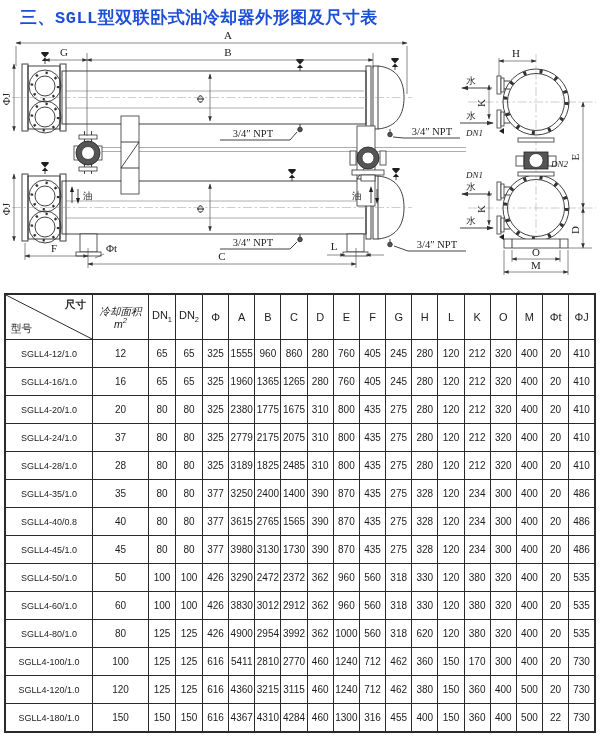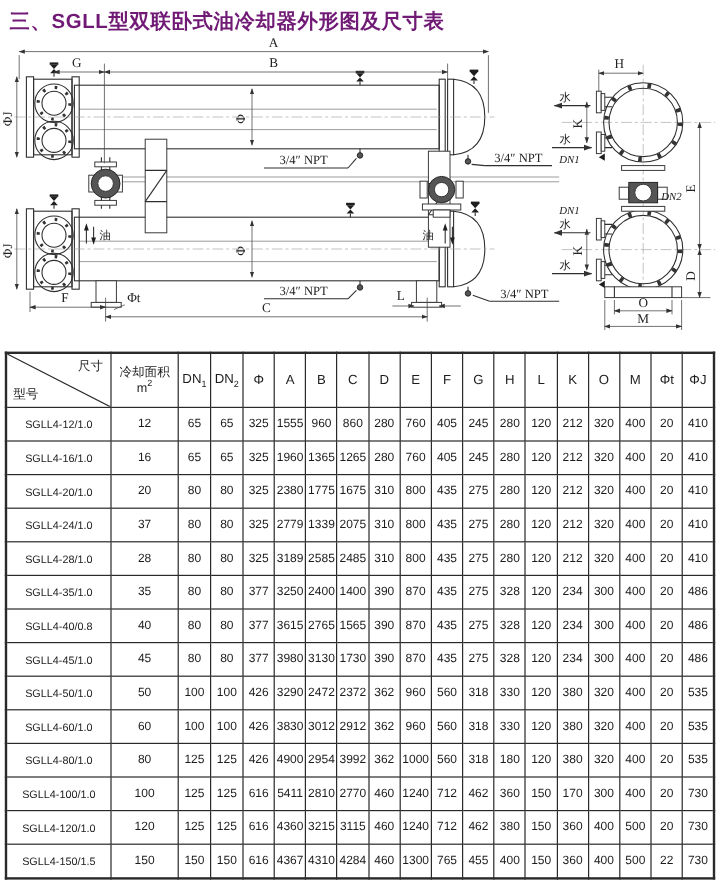--- a/index.html
+++ b/index.html
@@ -1,32 +1,32 @@
 <!DOCTYPE html>
 <html><head>
 <meta charset="utf-8">
 <style>
   html,body{margin:0;padding:0;background:#fff;}
   .sheet{width:600px;height:742px;background:#fff;position:relative;overflow:hidden;
          font-family:"Liberation Sans",sans-serif;}
-  .title{color:#701a75;font-weight:bold;font-size:17px;letter-spacing:.5px;
-         padding:6px 0 0 8px;font-family:Liberation Sans, sans-serif;}
+  .title{color:#1d4ed8;font-weight:bold;font-size:17px;letter-spacing:.5px;
+         padding:6px 0 0 20px;font-family:Liberation Mono, monospace;}
   svg.drawing{display:block;margin-top:0;}
   
   table.spec{border-collapse:collapse;margin:2px 4px 0 4px;width:592px;table-layout:fixed;}
   table.spec th,table.spec td{border:1px solid #2a2a2a;text-align:center;vertical-align:middle;
          padding:0;color:#1c1c1c;}
   table.spec{border:2px solid #2a2a2a;}
   th.corner{width:86px;height:44px;position:relative;font-weight:normal;font-size:10.5px;}
-  th.area{width:55px;font-weight:normal;font-size:10.5px;line-height:1.15;}
+  th.area{width:55px;font-weight:normal;font-size:10.5px;line-height:1.15;font-style:italic;}
   th.dn{width:26px;font-weight:normal;font-size:11px;}
   th.dimcol{font-weight:normal;font-size:11px;}
   td.model{font-size:9px;text-align:left;padding-left:2px;white-space:nowrap;}
   td.val{font-size:10px;height:27px;}
-  .corner-top{position:absolute;top:3px;right:6px;}
+  .corner-top{position:absolute;top:3px;right:6px;font-weight:bold;}
   .corner-bottom{position:absolute;bottom:3px;left:5px;}
   .diag{position:absolute;inset:0;width:100%;height:100%;}
   sub,sup{font-size:7.5px;}
   
   .ln{stroke:#2e2e2e;stroke-width:0.9;fill:none;}
   .thin{stroke:#6a6a6a;stroke-width:0.55;fill:none;}
   .dim{stroke:#4a4a4a;stroke-width:0.65;fill:none;}
   .cl{stroke:#9a9a9a;stroke-width:0.5;fill:none;stroke-dasharray:9 2.5 2.5 2.5;}
   .dk{fill:#555;stroke:#222;stroke-width:0.8;}
   .wt{fill:#fff;stroke:#333;stroke-width:0.8;}
@@ -392,42 +392,42 @@
           <td class="val">20</td>
           <td class="val">410</td>
         </tr>
         <tr>
           <td class="model">SGLL4-24/1.0</td>
           <td class="val">37</td>
           <td class="val">80</td>
           <td class="val">80</td>
           <td class="val">325</td>
           <td class="val">2779</td>
-          <td class="val">1339</td>
+          <td class="val">2175</td>
           <td class="val">2075</td>
           <td class="val">310</td>
           <td class="val">800</td>
           <td class="val">435</td>
           <td class="val">275</td>
           <td class="val">280</td>
           <td class="val">120</td>
           <td class="val">212</td>
           <td class="val">320</td>
           <td class="val">400</td>
           <td class="val">20</td>
           <td class="val">410</td>
         </tr>
         <tr>
           <td class="model">SGLL4-28/1.0</td>
           <td class="val">28</td>
           <td class="val">80</td>
           <td class="val">80</td>
           <td class="val">325</td>
           <td class="val">3189</td>
-          <td class="val">2585</td>
+          <td class="val">1825</td>
           <td class="val">2485</td>
           <td class="val">310</td>
           <td class="val">800</td>
           <td class="val">435</td>
           <td class="val">275</td>
           <td class="val">280</td>
           <td class="val">120</td>
           <td class="val">212</td>
           <td class="val">320</td>
           <td class="val">400</td>
@@ -545,21 +545,21 @@
           <td class="val">125</td>
           <td class="val">125</td>
           <td class="val">426</td>
           <td class="val">4900</td>
           <td class="val">2954</td>
           <td class="val">3992</td>
           <td class="val">362</td>
           <td class="val">1000</td>
           <td class="val">560</td>
           <td class="val">318</td>
-          <td class="val">180</td>
+          <td class="val">620</td>
           <td class="val">120</td>
           <td class="val">380</td>
           <td class="val">320</td>
           <td class="val">400</td>
           <td class="val">20</td>
           <td class="val">535</td>
         </tr>
         <tr>
           <td class="model">SGLL4-100/1.0</td>
           <td class="val">100</td>
@@ -596,31 +596,31 @@
           <td class="val">462</td>
           <td class="val">380</td>
           <td class="val">150</td>
           <td class="val">360</td>
           <td class="val">400</td>
           <td class="val">500</td>
           <td class="val">20</td>
           <td class="val">730</td>
         </tr>
         <tr>
-          <td class="model">SGLL4-150/1.5</td>
+          <td class="model">SGLL4-180/1.0</td>
           <td class="val">150</td>
           <td class="val">150</td>
           <td class="val">150</td>
           <td class="val">616</td>
           <td class="val">4367</td>
           <td class="val">4310</td>
           <td class="val">4284</td>
           <td class="val">460</td>
           <td class="val">1300</td>
-          <td class="val">765</td>
+          <td class="val">316</td>
           <td class="val">455</td>
           <td class="val">400</td>
           <td class="val">150</td>
           <td class="val">360</td>
           <td class="val">400</td>
           <td class="val">500</td>
           <td class="val">22</td>
           <td class="val">730</td>
         </tr>
       </tbody>

